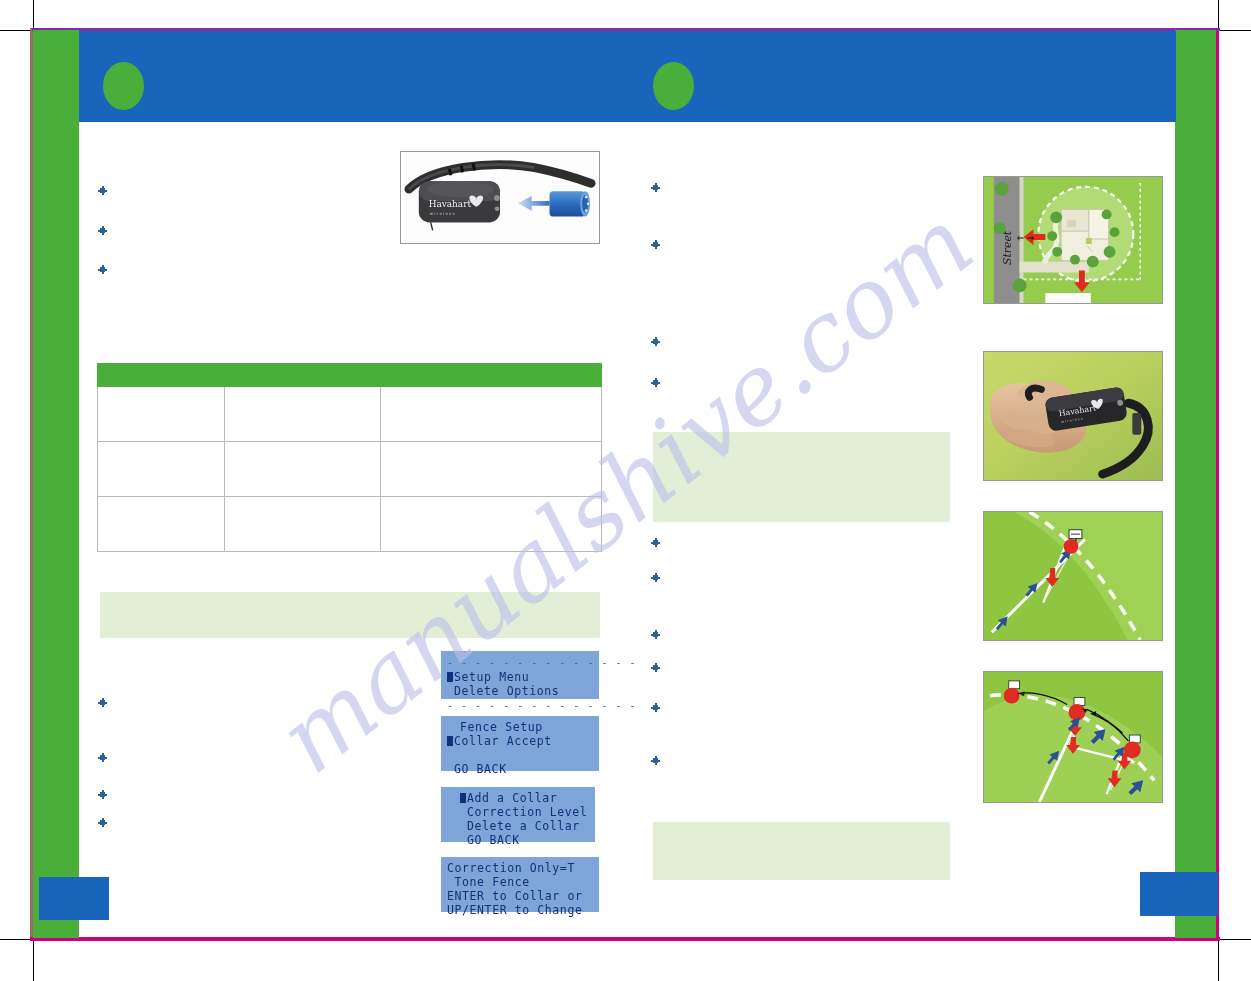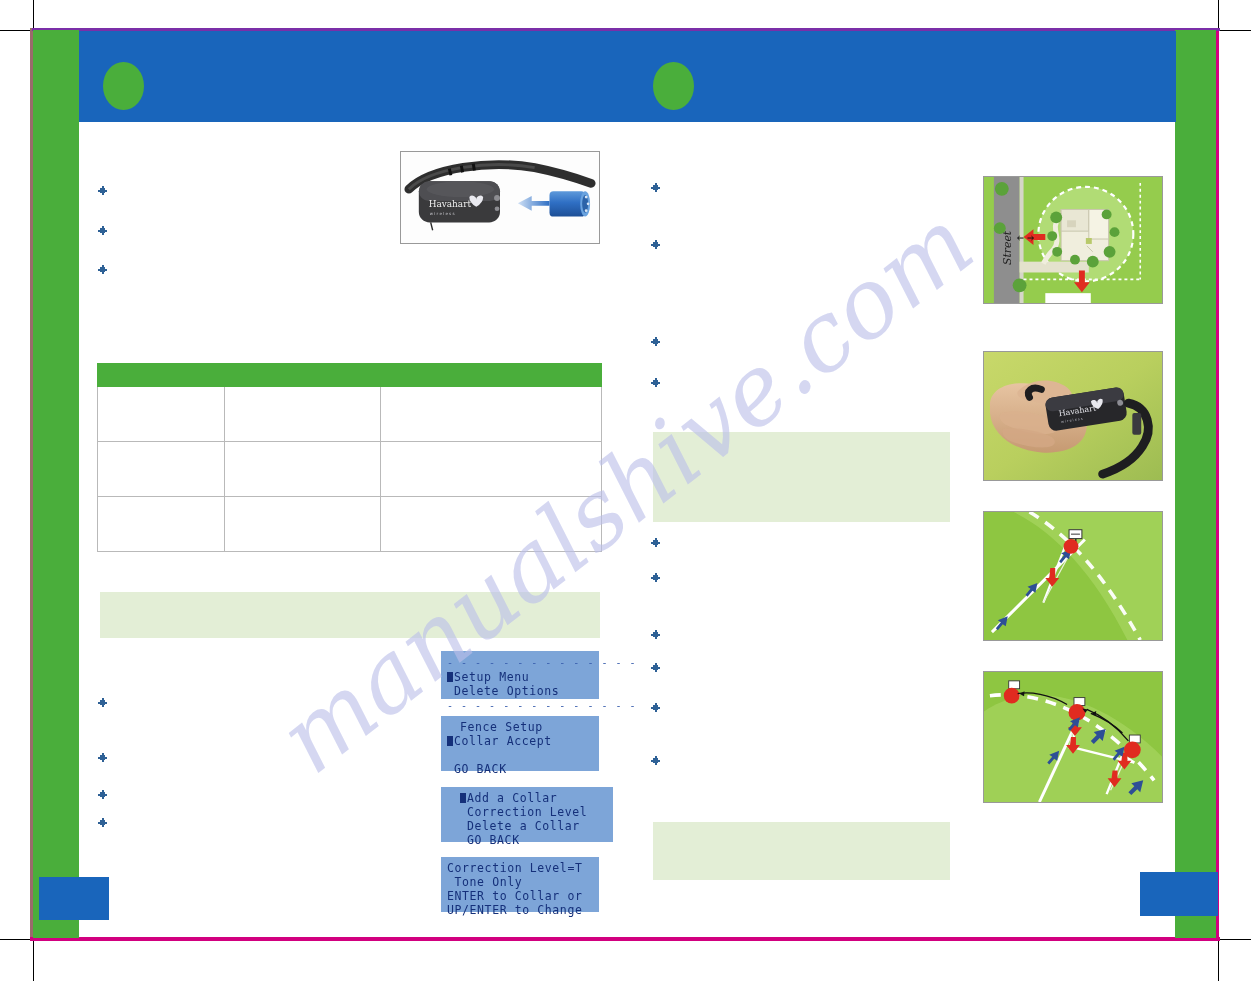--- a/index.html
+++ b/index.html
@@ -55,21 +55,21 @@
   #info-box-mid-2{left:653px;top:822px;width:297px;height:58px;}
 
   
   .lcd{position:absolute;background:#7da5d8;color:#15307a;
        font-family:"DejaVu Sans Mono", monospace;font-size:11.5px;line-height:14px;
        letter-spacing:0.6px;padding:4px 6px;box-sizing:border-box;white-space:pre;}
   .lcd .cursor{display:inline-block;width:6px;height:10px;background:#15307a;
        vertical-align:-1px;margin-right:1px;}
   #lcd-1{left:441px;top:651px;width:158px;height:48px;}
   #lcd-2{left:441px;top:716px;width:158px;height:55px;}
-  #lcd-3{left:441px;top:787px;width:172px;height:55px;padding-left:19px;}
+  #lcd-3{left:441px;top:787px;width:154px;height:55px;padding-left:19px;}
   #lcd-4{left:441px;top:857px;width:158px;height:55px;}
   .lcd-dash{color:#3a5fae;letter-spacing:1px;font-size:10px;}
 
   
   .figure{position:absolute;overflow:hidden;border:1px solid #999;box-sizing:border-box;background:#a3a3a3;}
   #fig-collar-battery{left:400px;top:151px;width:200px;height:93px;}
   #fig-yard-map{left:983px;top:176px;width:180px;height:128px;}
   #fig-hand-collar{left:983px;top:351px;width:180px;height:130px;}
   #fig-training-1{left:983px;top:511px;width:180px;height:130px;}
   #fig-training-2{left:983px;top:671px;width:180px;height:132px;}
@@ -212,22 +212,22 @@
 <div class="lcd" id="lcd-2"><span style="margin-left:13px;">Fence Setup</span>
 <span><span class="cursor"></span><span>Collar Accept</span></span>
 <span></span>
 <span style="margin-left:7px;">GO BACK</span></div>
 
 <div class="lcd" id="lcd-3"><span><span class="cursor"></span><span>Add a Collar</span></span>
 <span style="margin-left:7px;">Correction Level</span>
 <span style="margin-left:7px;">Delete a Collar</span>
 <span style="margin-left:7px;">GO BACK</span></div>
 
-<div class="lcd" id="lcd-4"><span>Correction Level=T</span>
-<span> Tone Only</span>
+<div class="lcd" id="lcd-4"><span>Correction Only=T</span>
+<span> Tone Fence</span>
 <span>ENTER to Collar or</span>
 <span>UP/ENTER to Change</span></div>
 
 <div class="bullet" style="left:653px;top:185px;"></div>
 <div class="bullet" style="left:653px;top:242px;"></div>
 <div class="bullet" style="left:653px;top:339px;"></div>
 <div class="bullet" style="left:653px;top:380px;"></div>
 <div class="bullet" style="left:653px;top:540px;"></div>
 <div class="bullet" style="left:653px;top:575px;"></div>
 <div class="bullet" style="left:653px;top:632px;"></div>

